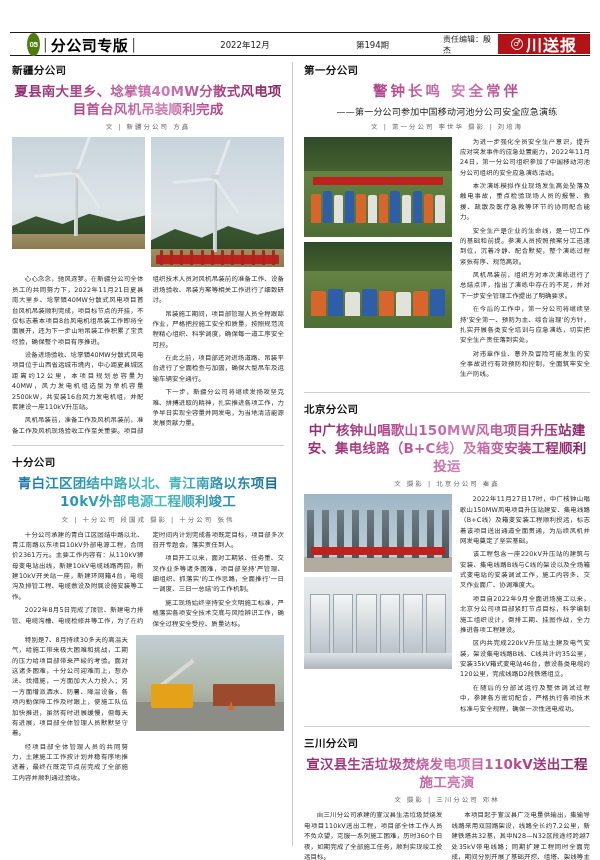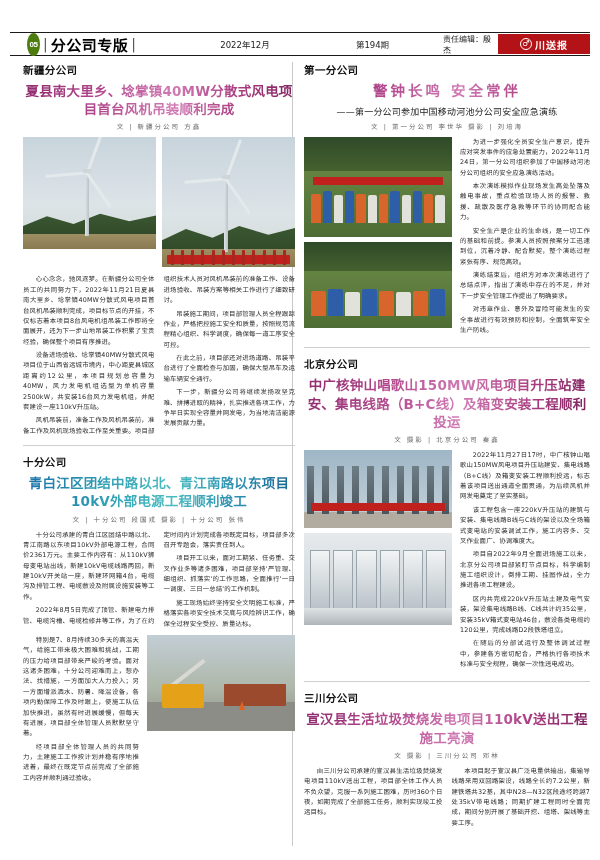--- a/index.html
+++ b/index.html
@@ -55,29 +55,29 @@
     display: flex; align-items: center; justify-content: center;
     gap: 3px; color: #fff;
     margin: 1px 0;
   }
   .logo-mark {
     width: 12px; height: 12px; border-radius: 50%;
     border: 1.4px solid #fff;
     display: flex; align-items: center; justify-content: center;
     font-size: 8px; line-height: 1;
   }
-  .logo-text { font-size: 10px; font-weight: bold; letter-spacing: 1px; }
+  .logo-text { font-size: 16px; font-weight: bold; letter-spacing: 1px; }
 
   
   .col-divider {
     position: absolute;
     top: 62px; bottom: 14px;
     width: 1px; background: #c9c9c9;
   }
-  .col-left  { position: absolute; left: 23px;  top: 62px; width: 272px; }
+  .col-left  { position: absolute; left: 12px;  top: 62px; width: 272px; }
   .col-right { position: absolute; left: 304px; top: 62px; width: 286px; }
 
   
   .article { position: relative; }
   .branch {
     font-size: 10.5px; font-weight: bold; color: #111;
     letter-spacing: 0.4px; margin-bottom: 5px;
   }
   .headline {
     text-align: center;
@@ -361,21 +361,22 @@
               <i></i>
               <i></i>
           </div>
         </div>
       </div>
       <div class="text">
         <div class="body-side">
           <p>为进一步强化全员安全生产意识，提升应对突发事件的应急处置能力，2022年11月24日，第一分公司组织参加了中国移动河池分公司组织的安全应急演练活动。</p>
           <p>本次演练模拟作业现场发生高处坠落及触电事故，重点检验现场人员的报警、救援、疏散及医疗急救等环节的协同配合能力。</p>
           <p>安全生产是企业的生命线，是一切工作的基础和前提。参演人员按照预案分工迅速到位，沉着冷静、配合默契，整个演练过程紧张有序、规范高效。</p>
-          <p>演练结束后，组织方对本次演练进行了总结点评，指出了演练中存在的不足，并对下一步安全管理工作提出了明确要求。</p>
+          <p>风机吊装前，组织方对本次演练进行了总结点评，指出了演练中存在的不足，并对下一步安全管理工作提出了明确要求。</p>
+          <p>在今后的工作中，第一分公司将继续坚持'安全第一、预防为主、综合治理'的方针，扎实开展各类安全培训与应急演练，切实把安全生产责任落到实处。</p>
           <p>对违章作业、意外及冒险可能发生的安全事故进行有效预防和控制，全面筑牢安全生产防线。</p>
         </div>
       </div>
     </div>
   </div>
 
   <div class="rule"></div>
 
   <div class="article">
     <div class="branch">北京分公司</div>

